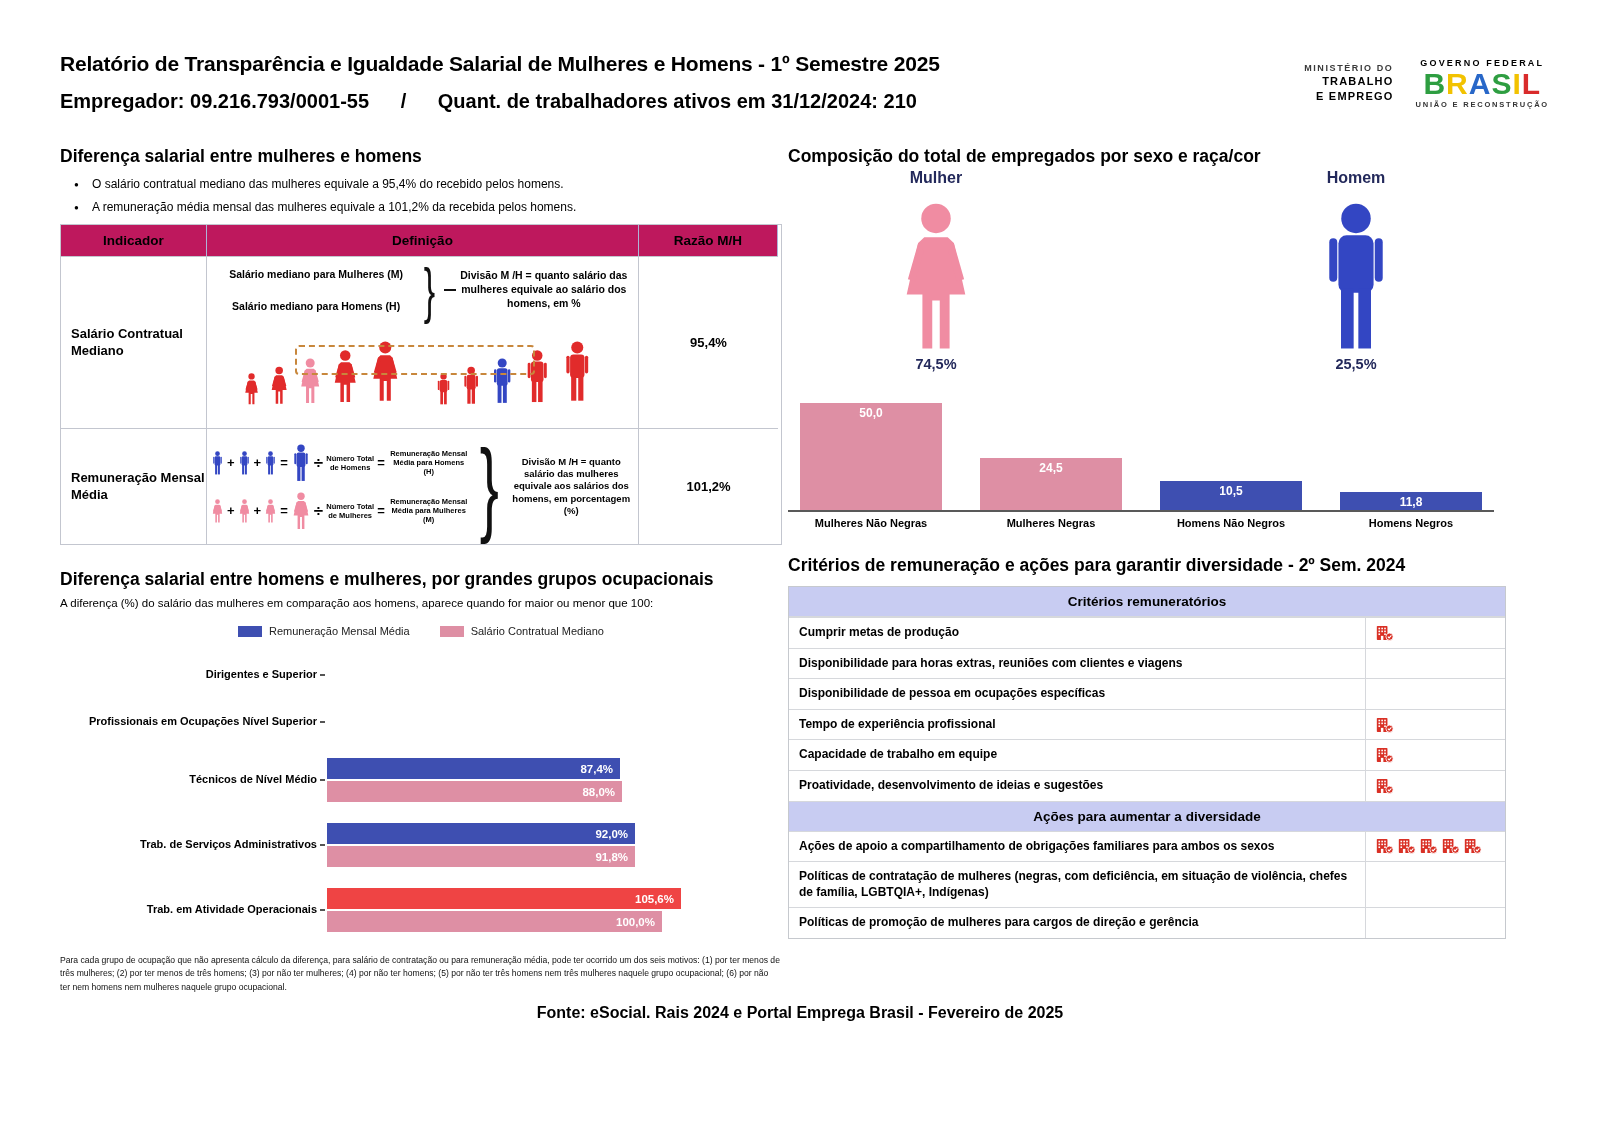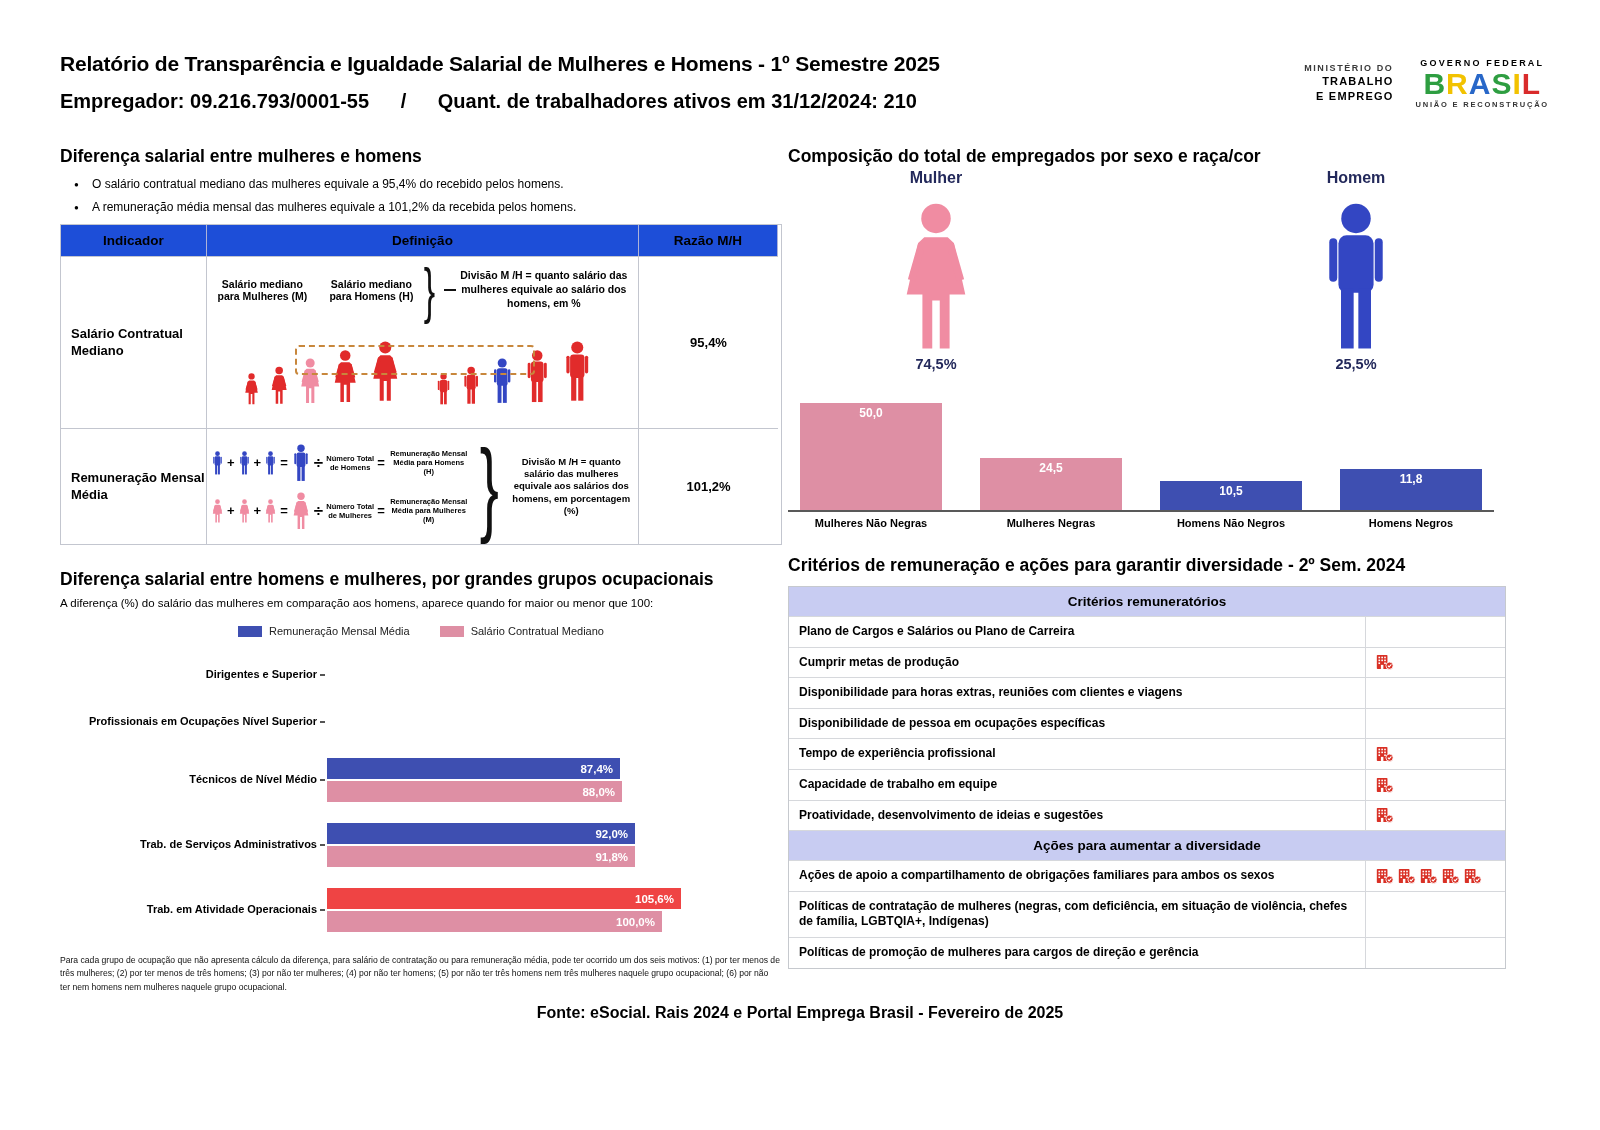--- a/index.html
+++ b/index.html
@@ -24,30 +24,30 @@
   
   .sec-title { font-size:17.5px; font-weight:bold; }
 
   
   .colL { position:absolute; left:60px; top:146px; width:722px; }
   .bullets { margin:10px 0 0 14px; }
   .bullets li { list-style:none; font-size:12px; margin-bottom:9px; position:relative; padding-left:18px; }
   .bullets li::before { content:"●"; font-size:8px; position:absolute; left:0; top:3px; }
 
   .t1 { margin-top:10px; border:1px solid #c3c6cf; display:grid; grid-template-columns:146px 432px 139px; }
-  .t1 .hc { background:#1d4ed8; font-weight:bold; font-size:13.5px; text-align:center; padding:8px 20px; border-right:1px solid #aeb3d8; }
+  .t1 .hc { background:#be185d; font-weight:bold; font-size:13.5px; text-align:center; padding:8px 20px; border-right:1px solid #aeb3d8; }
   .t1 .hc:last-child { border-right:none; }
   .t1 .cell { border-top:1px solid #c3c6cf; border-right:1px solid #c3c6cf; }
   .t1 .cell.last { border-right:none; }
   .t1 .ind { display:flex; align-items:center; padding-left:10px; font-weight:bold; font-size:13px; line-height:1.25; }
   .t1 .ratio { display:flex; align-items:center; justify-content:center; font-weight:bold; font-size:13px; }
 
   .def1 { padding:8px 6px 6px 6px; }
   .def1-top { display:flex; align-items:center; justify-content:center; gap:4px; }
-  .def1-labels { display:flex; flex-direction:row; gap:20px; width:198px; text-align:center; }
+  .def1-labels { display:flex; flex-direction:column; gap:20px; width:198px; text-align:center; }
   .def1-labels div { font-size:10.5px; font-weight:bold; }
   .brace { font-weight:400; color:#111; transform:scaleX(0.55); display:inline-block; line-height:0.8; }
   .brace.b1 { font-size:62px; }
   .brace-dash { width:12px; height:2px; background:#111; }
   .def1-note { width:168px; font-size:10.5px; font-weight:bold; text-align:center; line-height:1.3; }
   .people { position:relative; margin:10px auto 0 auto; width:360px; height:84px; display:flex; align-items:flex-end; }
   .people .gap { width:30px; }
   .people svg { display:block; margin-right:9px; }
   .dashed-box { position:absolute; border:2px dashed #c8873c; border-radius:4px; left:52px; top:20px; width:240px; height:30px; }
 
@@ -393,35 +393,34 @@
           </div>
         <div class="gpct">25,5%</div>
       </div>
     </div>
 
     <div class="comp">
       <div class="comp-bars" id="comp-bars">
           <div class="comp-bar" style="background:#de8fa4;height:107px">50,0</div>
           <div class="comp-bar" style="background:#de8fa4;height:52px">24,5</div>
           <div class="comp-bar" style="background:#3e4fb1;height:29px">10,5</div>
-          <div class="comp-bar" style="background:#3e4fb1;height:41px">11,8</div>
+          <div class="comp-bar" style="background:#3e4fb1;height:18px">11,8</div>
         </div>
       <div class="comp-cats" id="comp-cats">
           <div class="comp-cat">Mulheres Não Negras</div>
           <div class="comp-cat">Mulheres Negras</div>
           <div class="comp-cat">Homens Não Negros</div>
           <div class="comp-cat">Homens Negros</div>
         </div>
     </div>
 
     <div class="sec-title crit-title">Critérios de remuneração e ações para garantir diversidade - 2º Sem. 2024</div>
     <div class="t2" id="criteria-table">
         <div class="sect">Critérios remuneratórios</div>
         <div class="row">
-    <div class="lab">Plano de Cargos e Salários ou Plano de Carreira</div>
     <div class="ic"></div>
         </div>
         <div class="row">
     <div class="lab">Cumprir metas de produção</div>
     <div class="ic">
             <svg viewBox="0 0 22 19" width="18" height="16">
     <rect x="1" y="1" width="13" height="17" rx="1" fill="#d93025"></rect>
     <g fill="#ffffff">
       <rect x="3" y="3" width="2" height="2"></rect>
                 <rect x="6.5" y="3" width="2" height="2"></rect>

